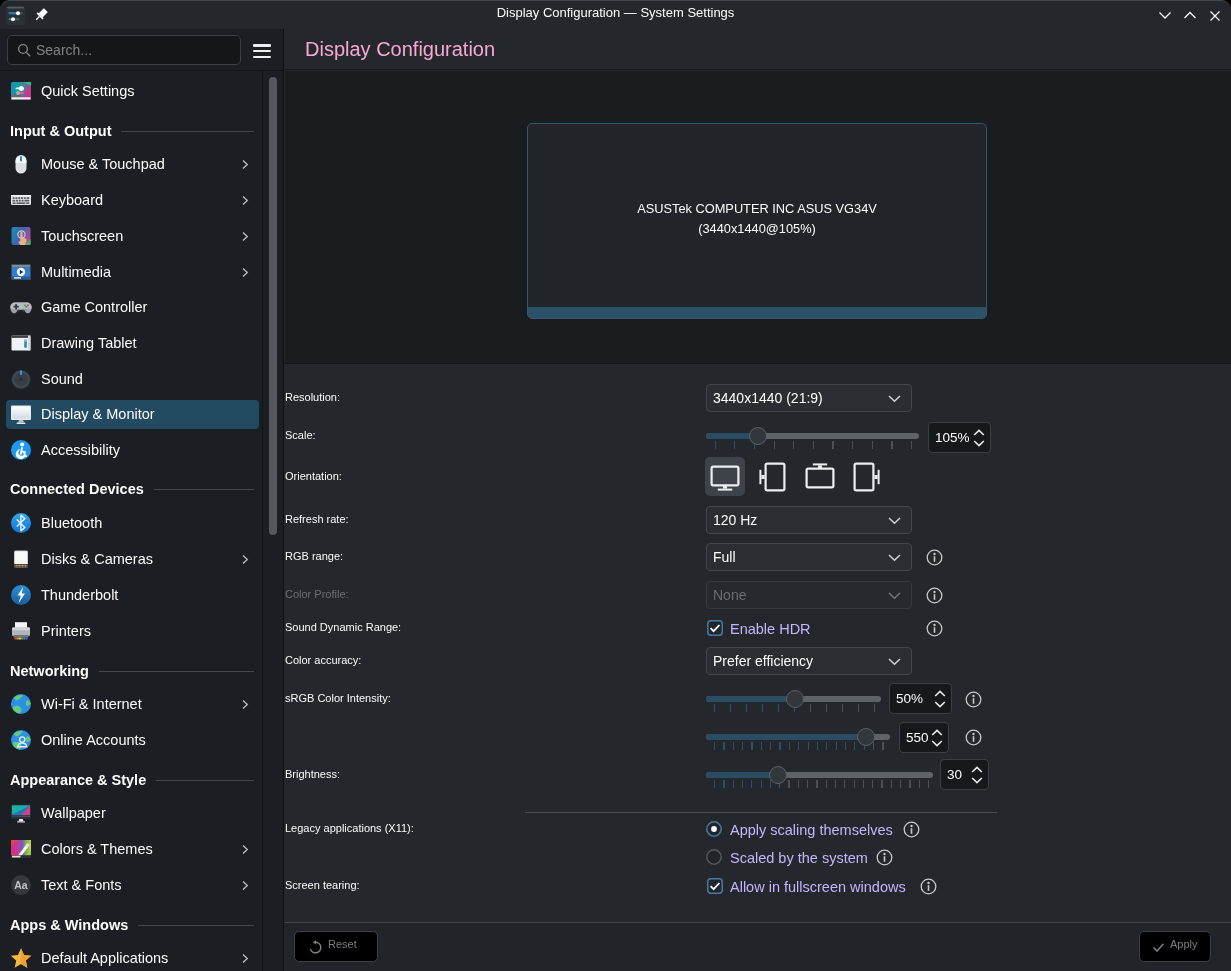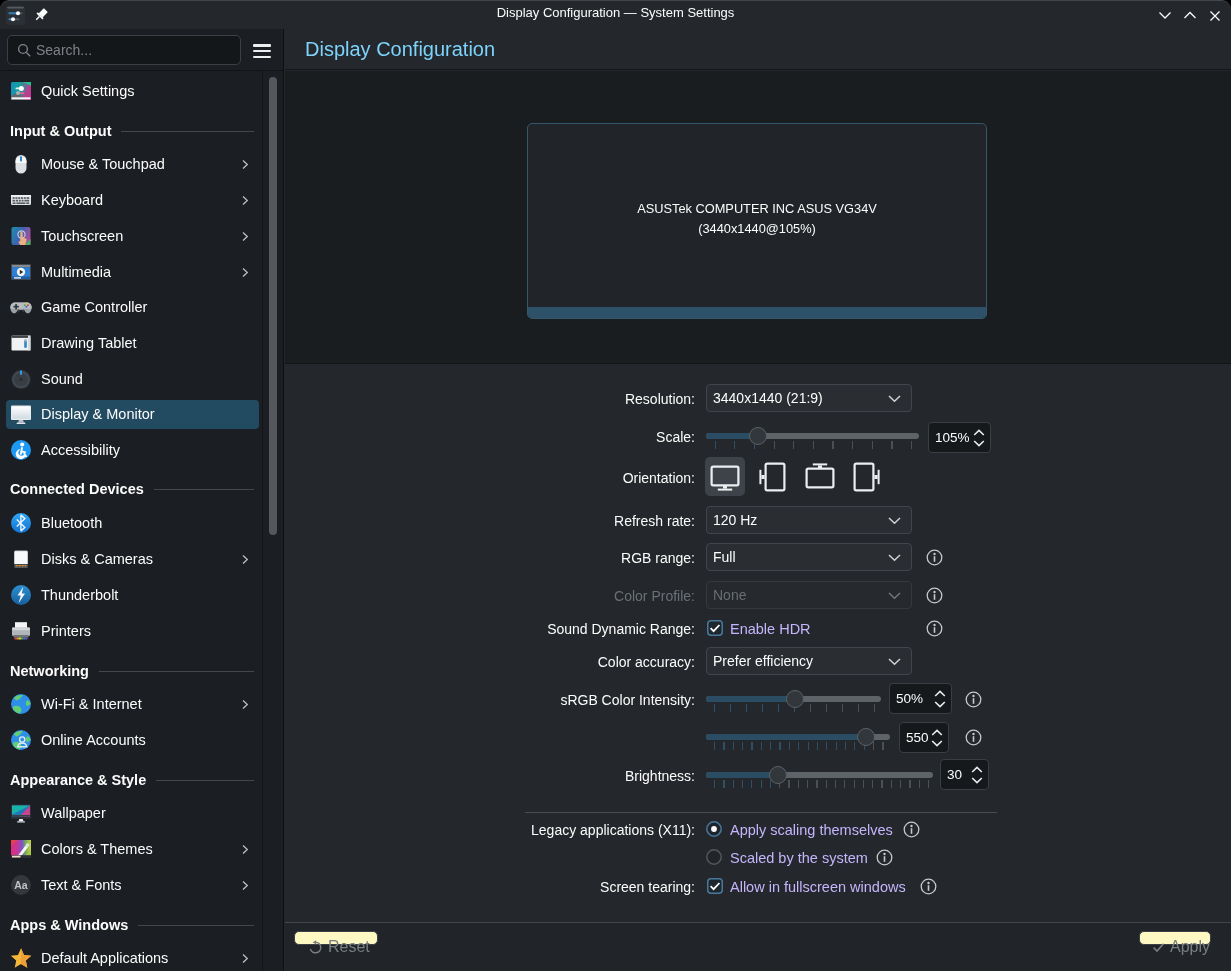--- a/index.html
+++ b/index.html
@@ -17,45 +17,45 @@
 .row{position:absolute;left:0;width:262px;height:36px}
 .row .ic{position:absolute;left:10px;top:7px;width:22px;height:22px}
 .row .tx{position:absolute;left:41px;top:0;line-height:36px;font-size:14.5px;color:#fcfcfc;white-space:nowrap}
 .row .chev{position:absolute;left:240px;top:13px}
 .sel{position:absolute;left:6px;width:253px;height:29px;background:#224a60;border-radius:4px}
 .shead{position:absolute;left:10px;width:252px;height:20px;display:flex;align-items:center;font-weight:bold;font-size:14.5px;color:#fcfcfc;white-space:nowrap}
 .shead::after{content:"";flex:1;height:1px;background:#43484d;margin-left:10px;margin-right:8px}
 .thumb{position:absolute;left:269px;top:48px;width:8px;height:458px;background:#54585d;border-radius:4px}
 .ct{position:absolute;left:285px;top:29px;right:0;bottom:0;background:#24272b}
 .chead{position:absolute;left:0;top:0;width:100%;height:41px;background:#24282c;border-bottom:1px solid #141619}
-.chead span{position:absolute;left:20px;top:9px;font-size:20px;color:#7dd3fc}
+.chead span{position:absolute;left:20px;top:9px;font-size:20px;color:#f9a8d4}
 .prev{position:absolute;left:0;top:42px;width:100%;height:293px;background:#191d20;border-bottom:1px solid #121416}
 .mon{position:absolute;left:242px;top:52px;width:460px;height:196px;background:#212529;border:1px solid #35566b;border-radius:5px;overflow:hidden}
 .mon .mtx{position:absolute;left:0;right:0;top:75px;text-align:center;color:#fcfcfc;font-size:12.8px;line-height:20px}
 .mon .mbar{position:absolute;left:0;right:0;bottom:0;height:11px;background:#2d5168}
 .form{position:absolute;left:0;top:336px;width:100%;bottom:49px}
-.lab{position:absolute;left:0;width:410px;text-align:right;font-size:14px;color:#fcfcfc;white-space:nowrap}
+.lab{position:absolute;left:0;width:410px;text-align:left;font-size:11px;color:#fcfcfc;white-space:nowrap}
 .lab.dis{color:#6b7075}
 .ftx{position:absolute;font-size:14.5px;color:#c4b5fd;white-space:nowrap}
 .dd{position:absolute;left:421px;width:206px;height:28px;background:#2a2e33;border:1px solid #41464c;border-radius:4px;color:#fcfcfc;font-size:14px;line-height:26px}
 .dd span{position:absolute;left:6px}
 .dd svg{position:absolute;right:10px;top:10px}
 .dd.dis{background:#26292e;border-color:#35393e;color:#696e73}
 .spin{position:absolute;height:31px;background:#16191c;border:1px solid #3a3f44;border-radius:4px;color:#fcfcfc;font-size:13.5px;line-height:29px}
 .spin span{position:absolute;left:6px}
 .info{position:absolute}
 .trk{position:absolute;height:6px;border-radius:3px;background:#5e6368}
 .trkf{position:absolute;height:6px;border-radius:3px 0 0 3px;background:#2b4d63}
 .tkb{position:absolute;width:1.3px;height:8px;background:#2b5068}
 .tkg{position:absolute;width:1.3px;height:8px;background:#4b5054}
 .hdl{position:absolute;width:18px;height:18px;border-radius:50%;background:#32373c;border:1.6px solid #5b6166}
 .obtn{position:absolute;top:92px;width:40px;height:39px;border-radius:5px;display:flex;align-items:center;justify-content:center}
 .obtn.sel2{background:#3e434a}
 .footer{position:absolute;left:0;bottom:0;width:100%;height:49px;background:#212428;border-top:1px solid #42464b}
-.btn{position:absolute;top:8px;height:14px;border:1px solid #3c4045;border-radius:5px;background:#fef9c3;color:#797e83;font-size:16px}
+.btn{position:absolute;top:8px;height:31px;border:1px solid #3c4045;border-radius:5px;background:#000000;color:#797e83;font-size:11px}
 .btn span{position:absolute;top:6px}
 </style>
 </head>
 <body>
 <div class="win">
   <div class="sb">
     <div class="sbtool">
       <div class="search">
         <svg width="15" height="15" style="position:absolute;left:9px;top:7px" viewBox="0 0 15 15">
             <circle cx="6" cy="6" r="4.4" fill="none" stroke="#7d8287" stroke-width="1.4"></circle>

